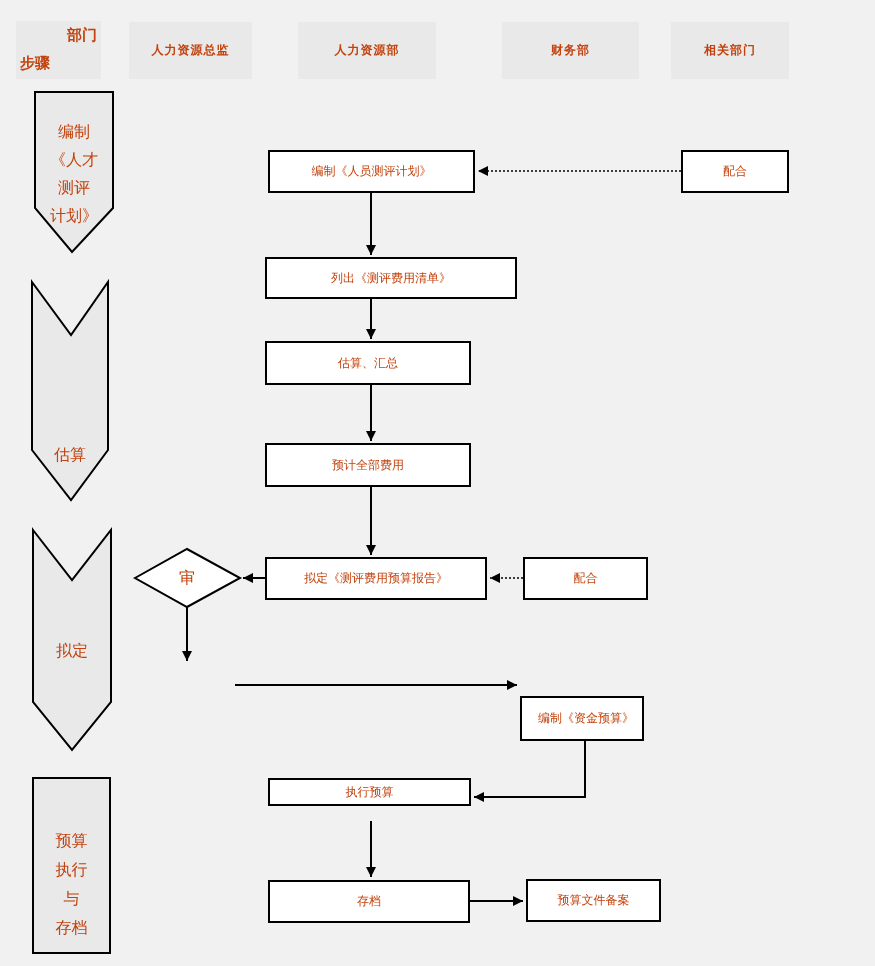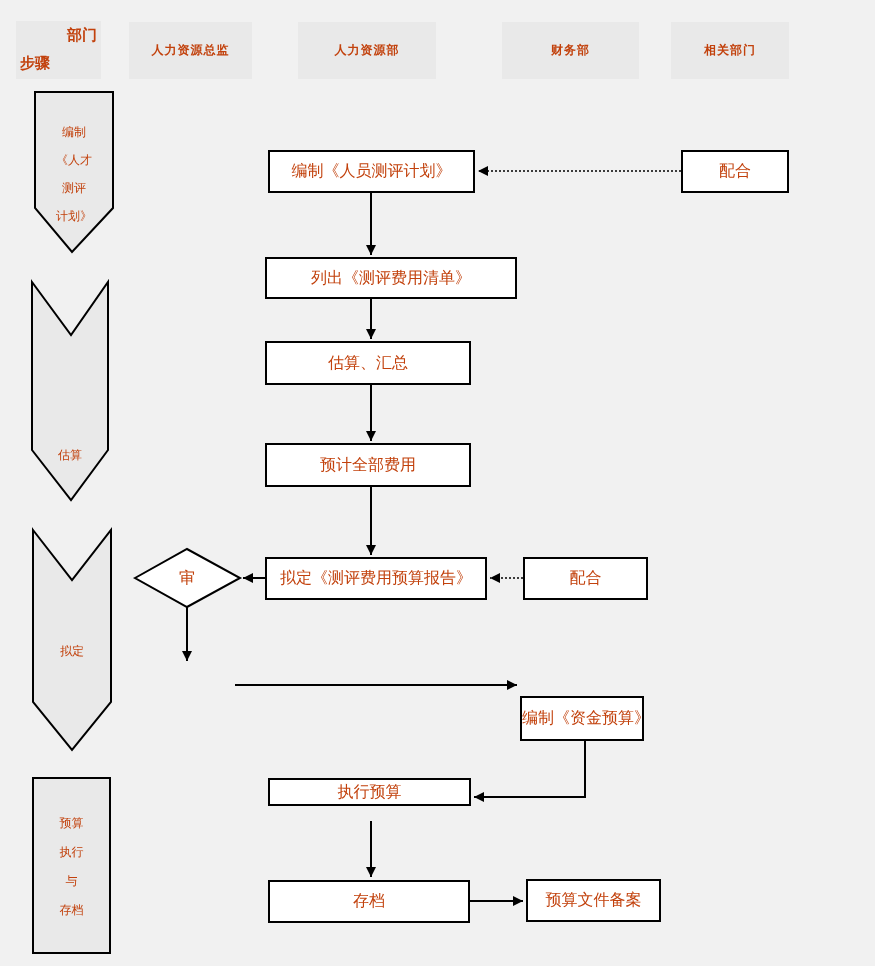--- a/index.html
+++ b/index.html
@@ -26,24 +26,24 @@
     position:absolute;left:16px;top:21px;width:85px;height:58px;
     background:var(--lane-fill,#e9e9e9);font-weight:bold;font-size:15px;
   }
   .corner .tr{position:absolute;top:5px;right:4px;}
   .corner .bl{position:absolute;bottom:6px;left:4px;}
 
   .node{
     position:absolute;background:var(--node-fill,#fff);
     border:2px solid var(--line,#000);box-sizing:border-box;
     display:flex;align-items:center;justify-content:center;
-    font-size:16px;white-space:nowrap;
+    font-size:12px;white-space:nowrap;
   }
   .steplabel{
-    position:absolute;text-align:center;font-size:12px;line-height:28px;
+    position:absolute;text-align:center;font-size:16px;line-height:28px;
   }
   .diamondlabel{
     position:absolute;left:137px;top:568px;width:100px;text-align:center;
     font-size:16px;
   }
 </style>
 </head>
 <body>
 
 <div class="canvas">
@@ -89,21 +89,21 @@
   <div class="hdr" style="left:671px;width:118px;">相关部门</div>
 
   <div class="steplabel" style="left:30px;top:118px;width:88px;">
     <div>编制</div>
     <div>《人才</div>
     <div>测评</div>
     <div>计划》</div>
   </div>
   <div class="steplabel" style="left:32px;top:441px;width:76px;">估算</div>
   <div class="steplabel" style="left:33px;top:637px;width:78px;">拟定</div>
-  <div class="steplabel" style="left:33px;top:809px;width:77px;line-height:29px;">
+  <div class="steplabel" style="left:33px;top:826px;width:77px;line-height:29px;">
     <div>预算</div>
     <div>执行</div>
     <div>与</div>
     <div>存档</div>
   </div>
 
   <div class="node" style="left:268px;top:150px;width:207px;height:43px;">编制《人员测评计划》</div>
   <div class="node" style="left:681px;top:150px;width:108px;height:43px;">配合</div>
   <div class="node" style="left:265px;top:257px;width:252px;height:42px;">列出《测评费用清单》</div>
   <div class="node" style="left:265px;top:341px;width:206px;height:44px;">估算、汇总</div>

